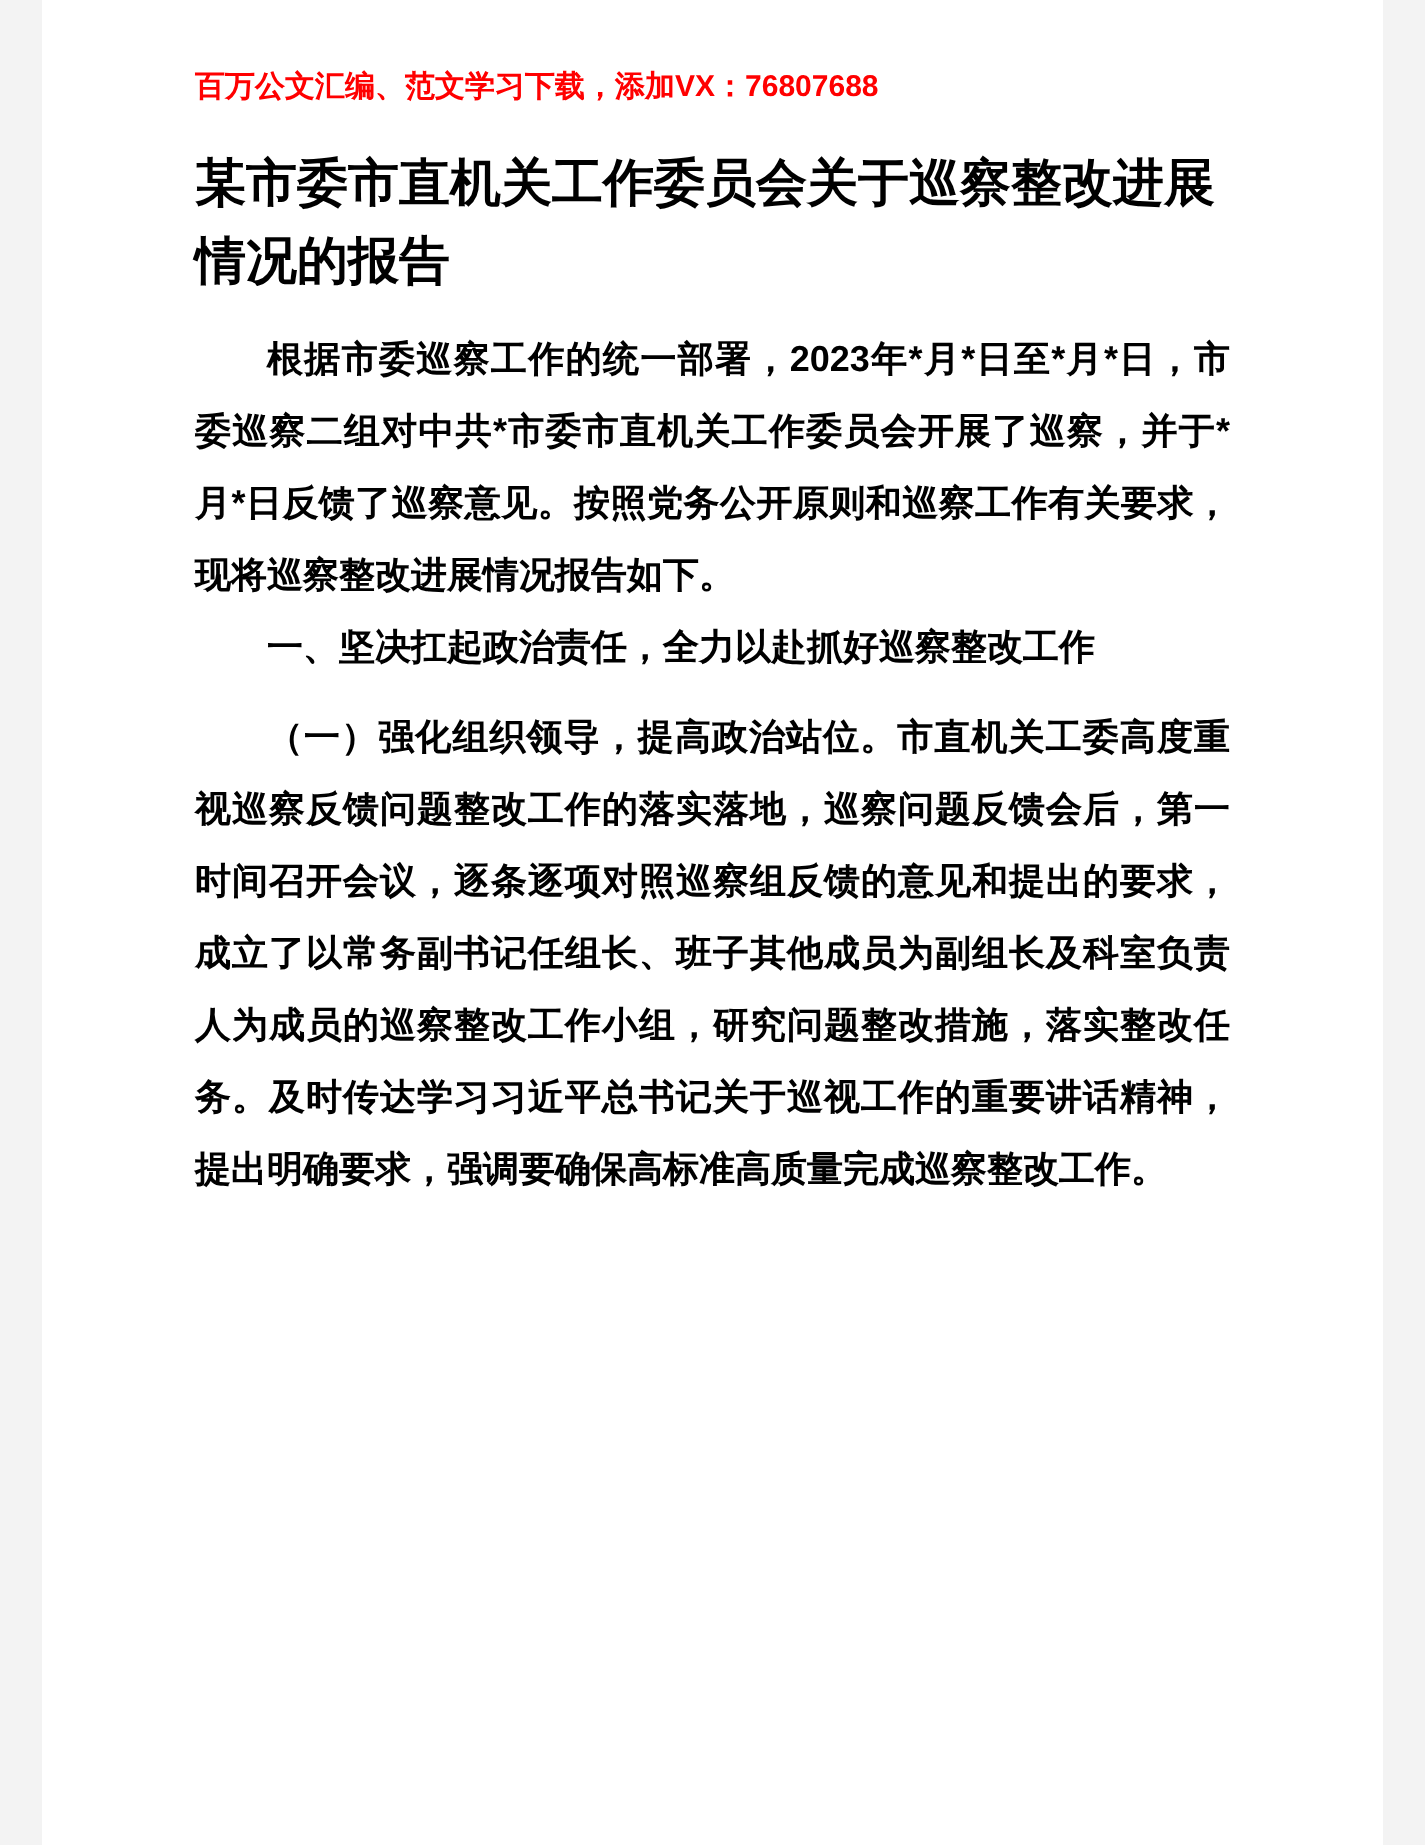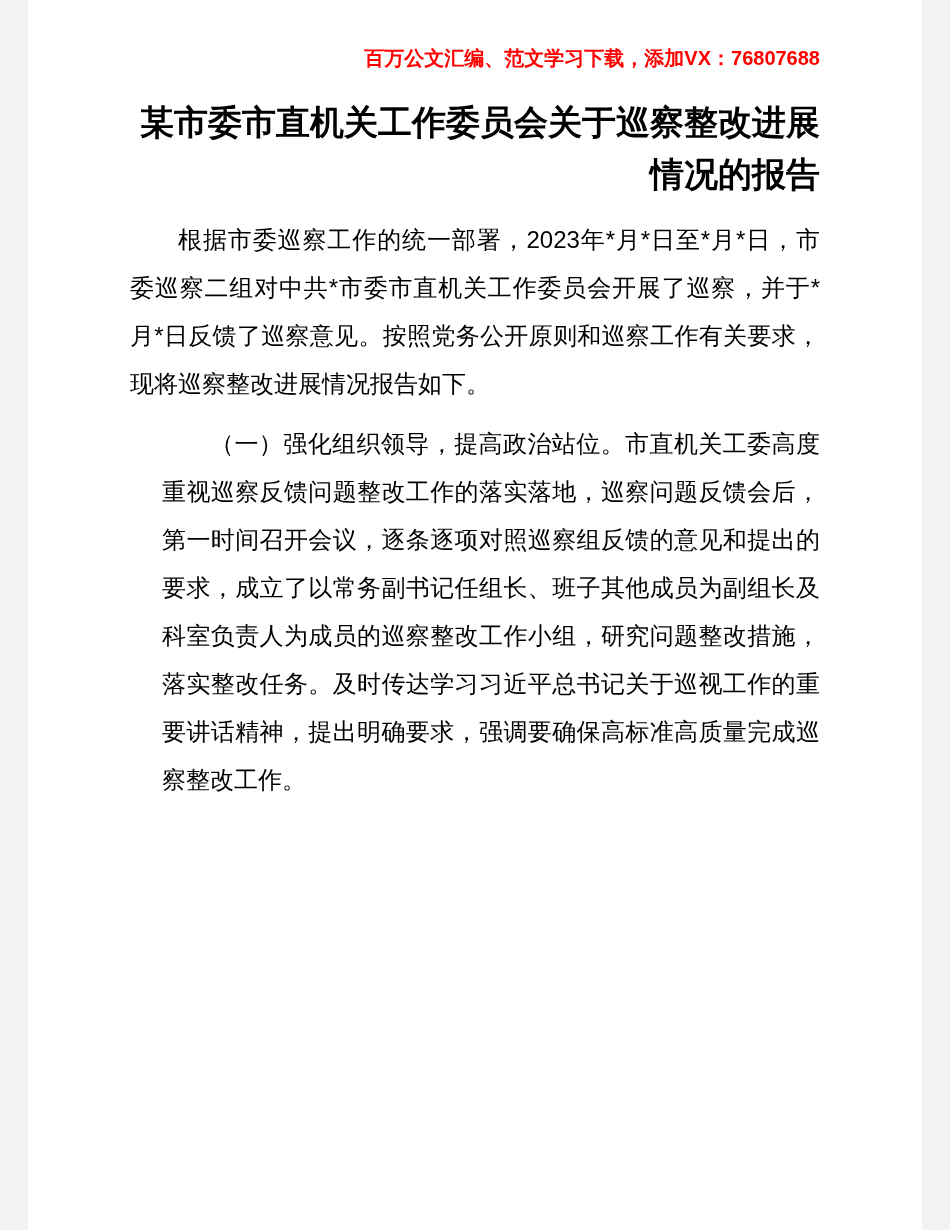--- a/index.html
+++ b/index.html
@@ -11,54 +11,55 @@
   .page {
     width: 894px;
     min-height: 1230px;
     margin: 0 auto;
     background: #ffffff;
     box-sizing: border-box;
     padding: 46px 102px 60px 102px;
     color: #111111;
   }
   .notice {
-    text-align: right;
+    text-align: left;
     font-size: 20px;
     line-height: 24px;
     font-weight: bold;
     color: #ff0000;
     margin: 0 0 26px 0;
   }
   .title {
-    text-align: right;
+    text-align: left;
     font-size: 34px;
     line-height: 52px;
     font-weight: bold;
     color: #000000;
     margin: 0 0 16px 0;
   }
   .para {
     font-size: 24px;
     line-height: 48px;
-    font-weight: normal;
+    font-weight: bold;
     color: #000000;
     text-align: justify;
     text-indent: 2em;
     margin: 0;
   }
-  .para.gap-sm { margin-top: 12px; margin-left: 32px; }
+  .para.gap-sm { margin-top: 12px; }
   .para.gap-md { margin-top: 16px; }
 </style>
 </head>
 <body>
 
 <div class="page">
   <div class="notice">百万公文汇编、范文学习下载，添加VX：76807688</div>
 
   <h1 class="title">某市委市直机关工作委员会关于巡察整改进展情况的报告</h1>
 
   <p class="para">根据市委巡察工作的统一部署，2023年*月*日至*月*日，市委巡察二组对中共*市委市直机关工作委员会开展了巡察，并于*月*日反馈了巡察意见。按照党务公开原则和巡察工作有关要求，现将巡察整改进展情况报告如下。</p>
 
+  <p class="para">一、坚决扛起政治责任，全力以赴抓好巡察整改工作</p>
 
 
   <p class="para gap-sm">（一）强化组织领导，提高政治站位。市直机关工委高度重视巡察反馈问题整改工作的落实落地，巡察问题反馈会后，第一时间召开会议，逐条逐项对照巡察组反馈的意见和提出的要求，成立了以常务副书记任组长、班子其他成员为副组长及科室负责人为成员的巡察整改工作小组，研究问题整改措施，落实整改任务。及时传达学习习近平总书记关于巡视工作的重要讲话精神，提出明确要求，强调要确保高标准高质量完成巡察整改工作。</p>
 
 </div>
 
 </body></html>

